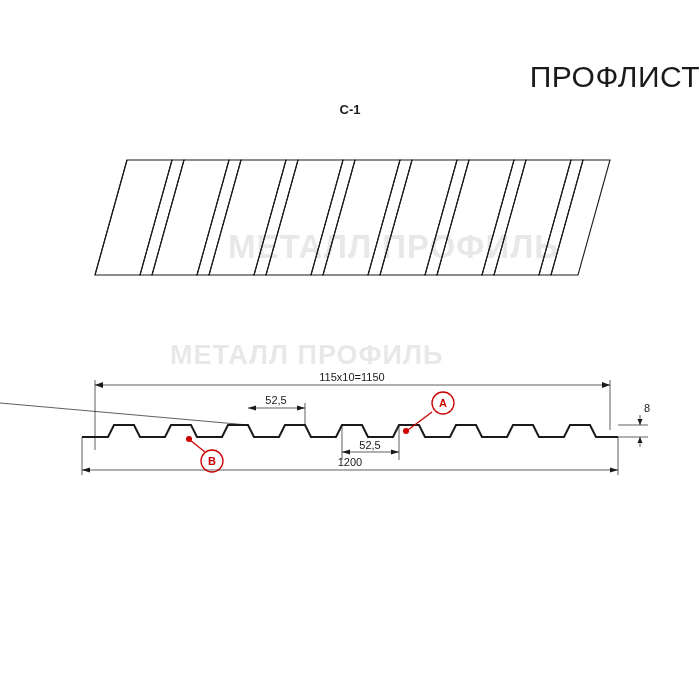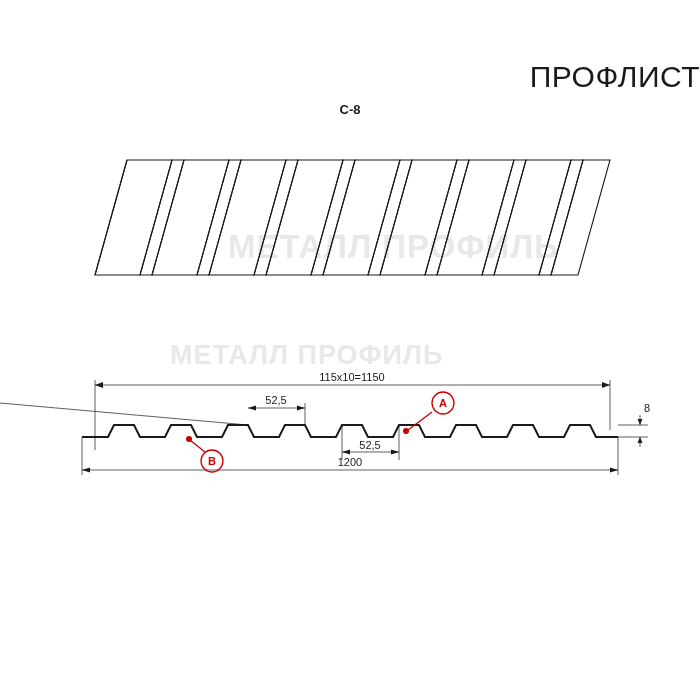--- a/index.html
+++ b/index.html
@@ -87,21 +87,21 @@
     line-height: 22px;
     text-align: center;
   }
 </style>
 </head>
 <body>
 
 <div class="page">
 
   <div class="title">ПРОФЛИСТ</div>
-  <div class="subtitle">С-8</div>
+  <div class="subtitle">С-1</div>
 
   <div class="wm wm1">МЕТАЛЛ ПРОФИЛЬ</div>
   <div class="wm wm2">МЕТАЛЛ ПРОФИЛЬ</div>
 
   <svg class="svg-layer" width="700" height="700" viewBox="0 0 700 700">
     <g stroke="#1a1a1a" stroke-width="1.1" fill="none" stroke-linejoin="miter">
 
       <path d="M95,275 L127,160"></path>
 
       <path d="M95,275 L140,275 L172,160 L127,160 Z"></path>

